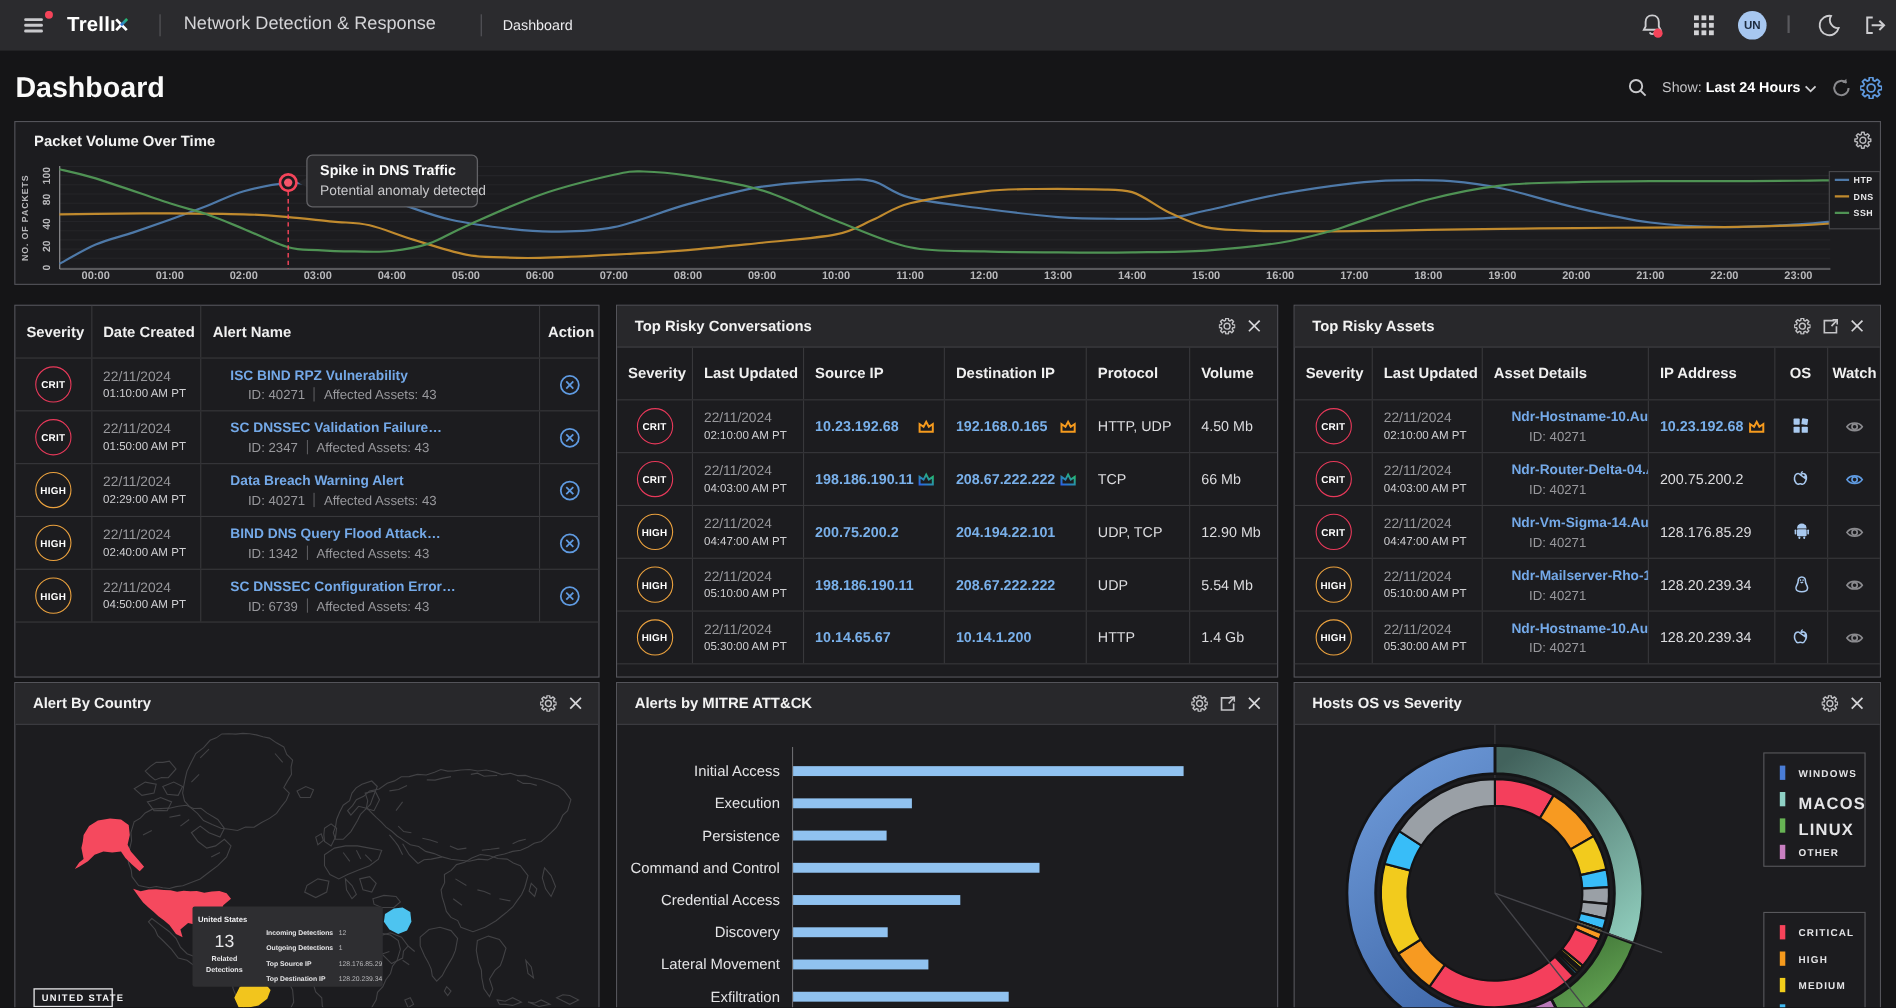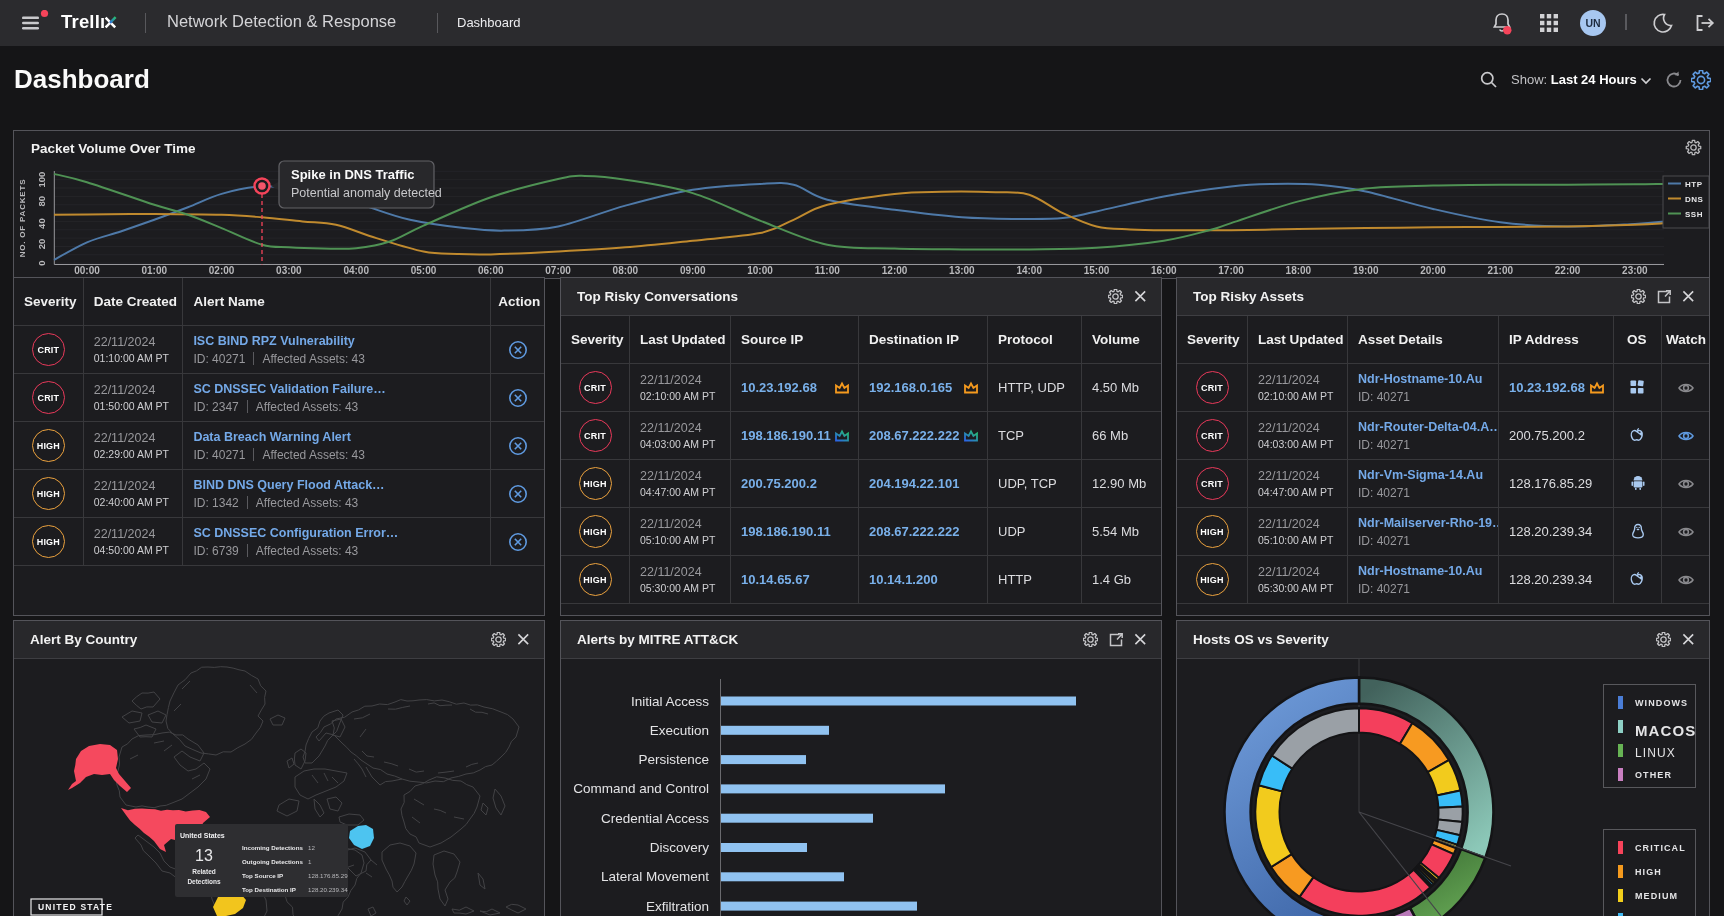--- a/index.html
+++ b/index.html
@@ -12,22 +12,22 @@
   .trow { display:flex; border-bottom:1px solid #38383b; height:48px; }
   .trow .c { border-right:1px solid #38383b; height:100%; display:flex; flex-direction:column; justify-content:center; padding-left:10px; overflow:hidden; }
   .trow .c:last-child { border-right:none; }
   .trow .cc { align-items:center; padding-left:0; }
   .th .c { font-size:13.5px; font-weight:bold; color:#f0f0f0; justify-content:center; }
   .badge { width:33px; height:33px; border-radius:50%; display:flex; align-items:center; justify-content:center; font-size:9px; font-weight:bold; color:#fff; letter-spacing:0.2px; }
   .crit { border:1.5px solid #e8395a; }
   .high { border:1.5px solid #eaa13e; }
   .d1 { font-size:12.5px; color:#98989c; white-space:nowrap; }
   .d2 { font-size:10.5px; color:#cfcfd2; margin-top:3px; white-space:nowrap; }
-  .lnk { font-size:12.5px; font-weight:bold; color:#74a9e8; white-space:nowrap; }
-  .sub { font-size:12px; color:#98989c; margin-top:4px; white-space:nowrap; }
+  .lnk { font-size:12.5px; font-weight:bold; color:#74a9e8; white-space:nowrap;margin-left:16px; }
+  .sub { font-size:12px; color:#98989c; margin-top:4px; white-space:nowrap;margin-left:32px; }
   .sub .sep { display:inline-block; width:1px; height:13px; background:#5a5a5e; margin:0 8px; vertical-align:-2px; }
   .ip { font-size:13px; font-weight:bold; color:#79b0ea; display:flex; align-items:center; width:100%; padding-right:8px; }
   .ip svg { margin-left:auto; }
   .plain { font-size:13px; color:#dcdcdf; }
 </style>
 </head>
 <body>
 <div id="app">
 
 <div style="position:absolute;left:0;top:0;width:1724px;height:46px;background:#2b2b2e;">
@@ -94,21 +94,21 @@
 </svg>
 <svg width="20" height="20" viewBox="0 0 20 20" style="position:absolute;left:1664px;top:70px">
   <path d="M16.5 10 A 6.5 6.5 0 1 1 14.5 5.3" fill="none" stroke="#8a8a8e" stroke-width="1.8"></path>
   <path d="M14.5 1.5 L14.8 5.6 L10.8 5.2 Z" fill="#8a8a8e"></path>
 </svg>
 <svg width="20" height="20" viewBox="0 0 15 15" style="position:absolute;left:1691px;top:70px">
   <path d="M 6.33 0.29 L 8.67 0.29 L 8.92 2.29 L 10.18 2.81 L 11.77 1.58 L 13.42 3.23 L 12.19 4.82 L 12.71 6.08 L 14.71 6.33 L 14.71 8.67 L 12.71 8.92 L 12.19 10.18 L 13.42 11.77 L 11.77 13.42 L 10.18 12.19 L 8.92 12.71 L 8.67 14.71 L 6.33 14.71 L 6.08 12.71 L 4.82 12.19 L 3.23 13.42 L 1.58 11.77 L 2.81 10.18 L 2.29 8.92 L 0.29 8.67 L 0.29 6.33 L 2.29 6.08 L 2.81 4.82 L 1.58 3.23 L 3.23 1.58 L 4.82 2.81 L 6.08 2.29 Z" fill="none" stroke="#5f9ae0" stroke-width="1.2" stroke-linejoin="round"></path>
   <circle cx="7.5" cy="7.5" r="2.7" fill="none" stroke="#5f9ae0" stroke-width="1.2"></circle>
 </svg>
 
-<div class="panel" style="left:13px;top:110px;width:1697px;height:149px;margin-top:20px;">
+<div class="panel" style="left:13px;top:110px;width:1697px;height:149px;">
 <svg width="1695" height="147" viewBox="0 0 1695 147" style="position:absolute;left:0;top:0;">
   <text x="17" y="22" font-size="13.5" font-weight="bold" fill="#f2f2f2">Packet Volume Over Time</text>
   <g transform="translate(1672,9)">
     <path d="M 6.33 0.29 L 8.67 0.29 L 8.92 2.29 L 10.18 2.81 L 11.77 1.58 L 13.42 3.23 L 12.19 4.82 L 12.71 6.08 L 14.71 6.33 L 14.71 8.67 L 12.71 8.92 L 12.19 10.18 L 13.42 11.77 L 11.77 13.42 L 10.18 12.19 L 8.92 12.71 L 8.67 14.71 L 6.33 14.71 L 6.08 12.71 L 4.82 12.19 L 3.23 13.42 L 1.58 11.77 L 2.81 10.18 L 2.29 8.92 L 0.29 8.67 L 0.29 6.33 L 2.29 6.08 L 2.81 4.82 L 1.58 3.23 L 3.23 1.58 L 4.82 2.81 L 6.08 2.29 Z" fill="none" stroke="#b9b9bc" stroke-width="1.3" stroke-linejoin="round"></path>
     <circle cx="7.5" cy="7.5" r="2.7" fill="none" stroke="#b9b9bc" stroke-width="1.3"></circle>
   </g>
   <g stroke="#242428" stroke-width="1">
           <line x1="40.3" y1="132.2" x2="1650" y2="132.2"></line>
           <line x1="40.3" y1="123.8" x2="1650" y2="123.8"></line>
           <line x1="40.3" y1="115.5" x2="1650" y2="115.5"></line>
@@ -836,21 +836,21 @@
 
     <line x1="182" y1="153" x2="334" y2="207" stroke="#45454a" stroke-width="1.2"></line>
     <line x1="182" y1="153" x2="264" y2="257" stroke="#45454a" stroke-width="1.2"></line>
   </svg>
   <div style="position:absolute;left:426px;top:63px;width:93px;height:104px;border:1px solid #58585c;">
         <div style="position:absolute;left:14px;top:11px;width:5px;height:13px;background:#4a7dd6"></div>
         <div style="position:absolute;left:31px;top:13px;font-size:9px;font-weight:bold;color:#e4e4e6;letter-spacing:1.1px">WINDOWS</div>
         <div style="position:absolute;left:14px;top:35px;width:5px;height:13px;background:#8ed0c5"></div>
         <div style="position:absolute;left:31px;top:37px;font-size:15px;font-weight:bold;color:#e4e4e6;letter-spacing:1.1px">MACOS</div>
         <div style="position:absolute;left:14px;top:59px;width:5px;height:13px;background:#67b354"></div>
-        <div style="position:absolute;left:31px;top:61px;font-size:12px;font-weight:normal;color:#e4e4e6;letter-spacing:1.1px">LINUX</div>
+        <div style="position:absolute;left:31px;top:61px;font-size:15px;font-weight:bold;color:#e4e4e6;letter-spacing:1.1px">LINUX</div>
         <div style="position:absolute;left:14px;top:83px;width:5px;height:13px;background:#c97fc1"></div>
         <div style="position:absolute;left:31px;top:85px;font-size:9px;font-weight:bold;color:#e4e4e6;letter-spacing:1.1px">OTHER</div>
       </div>
   <div style="position:absolute;left:426px;top:208px;width:93px;height:120px;border:1px solid #58585c;">
         <div style="position:absolute;left:14px;top:11px;width:5px;height:13px;background:#f8435a"></div>
         <div style="position:absolute;left:31px;top:13px;font-size:9px;font-weight:bold;color:#e4e4e6;letter-spacing:1.1px">CRITICAL</div>
         <div style="position:absolute;left:14px;top:35px;width:5px;height:13px;background:#f59a1d"></div>
         <div style="position:absolute;left:31px;top:37px;font-size:9px;font-weight:bold;color:#e4e4e6;letter-spacing:1.1px">HIGH</div>
         <div style="position:absolute;left:14px;top:59px;width:5px;height:13px;background:#f2ce1b"></div>
         <div style="position:absolute;left:31px;top:61px;font-size:9px;font-weight:bold;color:#e4e4e6;letter-spacing:1.1px">MEDIUM</div>

